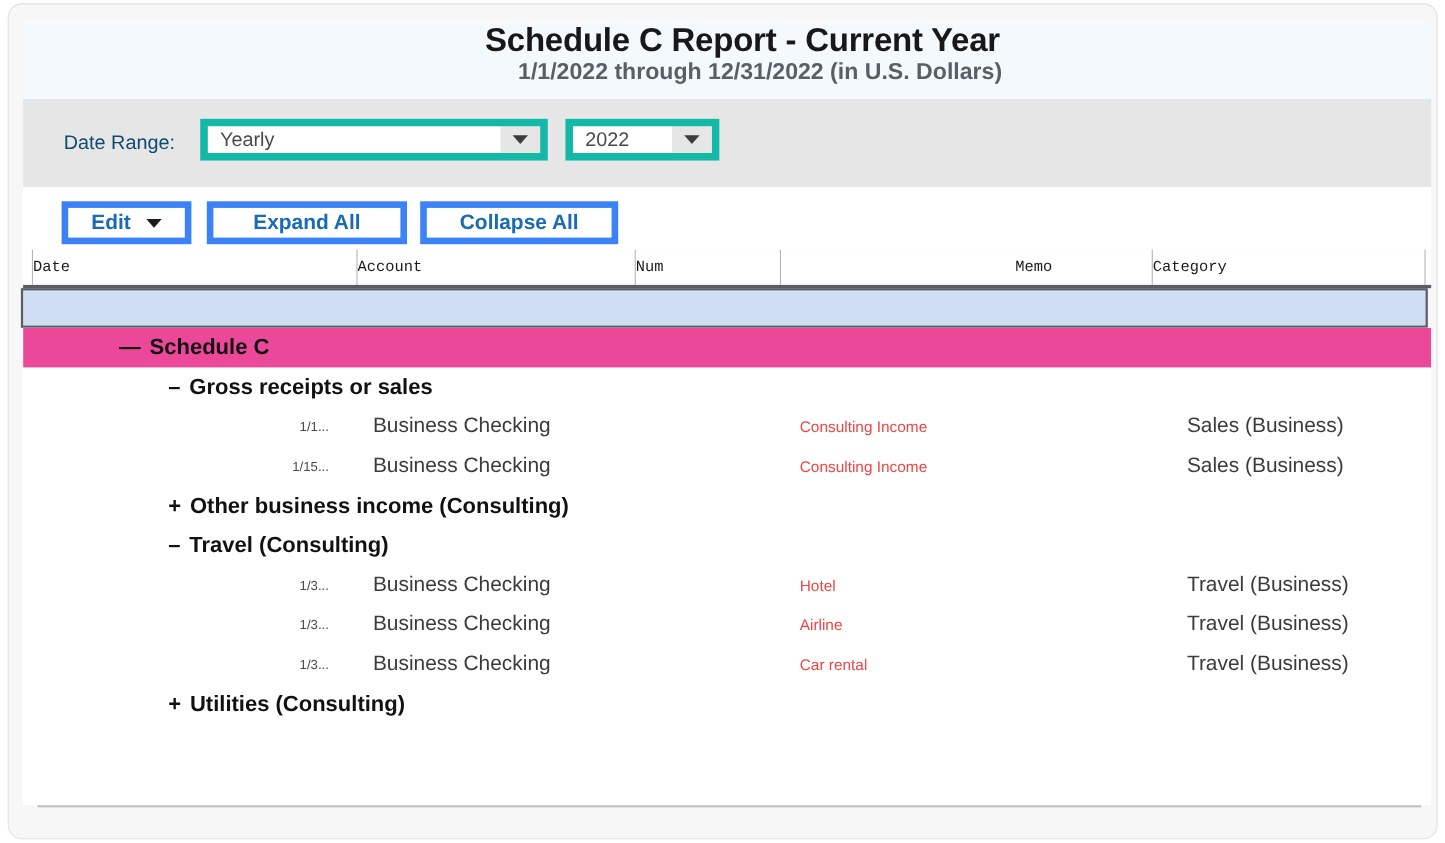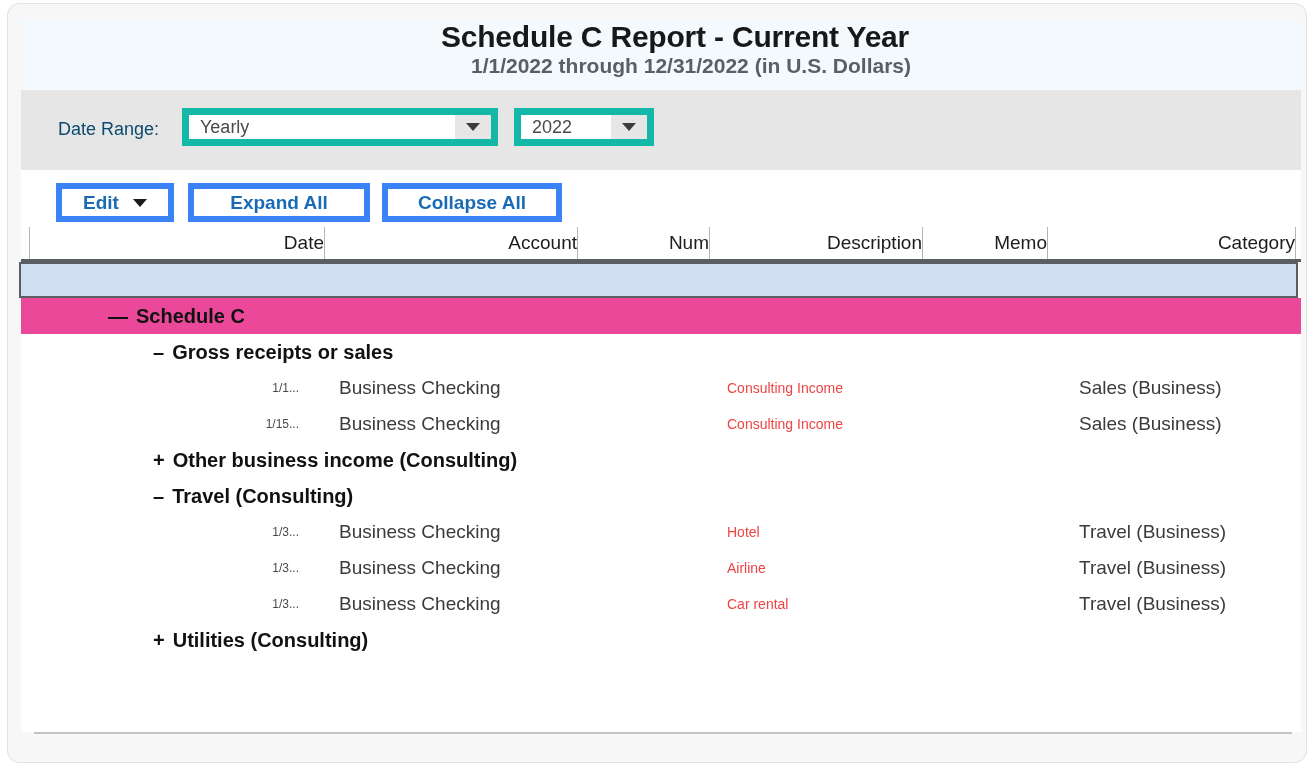--- a/index.html
+++ b/index.html
@@ -158,27 +158,28 @@
     height: 35px;
     background: #ffffff;
     border-bottom: 3px solid #5a5d61;
     box-sizing: border-box;
   }
   .colhead {
     position: absolute;
     top: 0;
     height: 32px;
     line-height: 32px;
-    text-align: right;
-    font-size: 19px;
+    text-align: left;
+    font-size: 14px;
     color: #1c1c1c;
     border-right: 1px solid #b5b5b5;
     box-sizing: border-box;
     white-space: nowrap;
     overflow: hidden;
+    font-family: Liberation Mono, monospace;
   }
   .colhead.first { border-left: 1px solid #b5b5b5; }
   .colhead.last  { border-right: 1px solid #b5b5b5; }
 
   
   #selected-row {
     position: absolute;
     left: 11px;
     top: 258px;
     width: 1279px;
@@ -289,21 +290,20 @@
       <span class="caret"></span>
     </div>
     <div class="tbtn" id="btn-expand-all">Expand All</div>
     <div class="tbtn" id="btn-collapse-all">Collapse All</div>
   </div>
 
   <div id="col-headers">
       <div class="colhead first" style="left: 8px; width: 296px;">Date</div>
       <div class="colhead" style="left: 304px; width: 253px;">Account</div>
       <div class="colhead" style="left: 557px; width: 132px;">Num</div>
-      <div class="colhead" style="left: 689px; width: 213px;">Description</div>
       <div class="colhead" style="left: 902px; width: 125px;">Memo</div>
       <div class="colhead last" style="left: 1027px; width: 248px;">Category</div>
     </div>
 
   <div id="selected-row"></div>
 
   <div id="report-body">
       <div class="row lvl0 section">
         <div class="cell group-label"><span class="twisty">—</span><span>Schedule C</span></div>
       </div>

